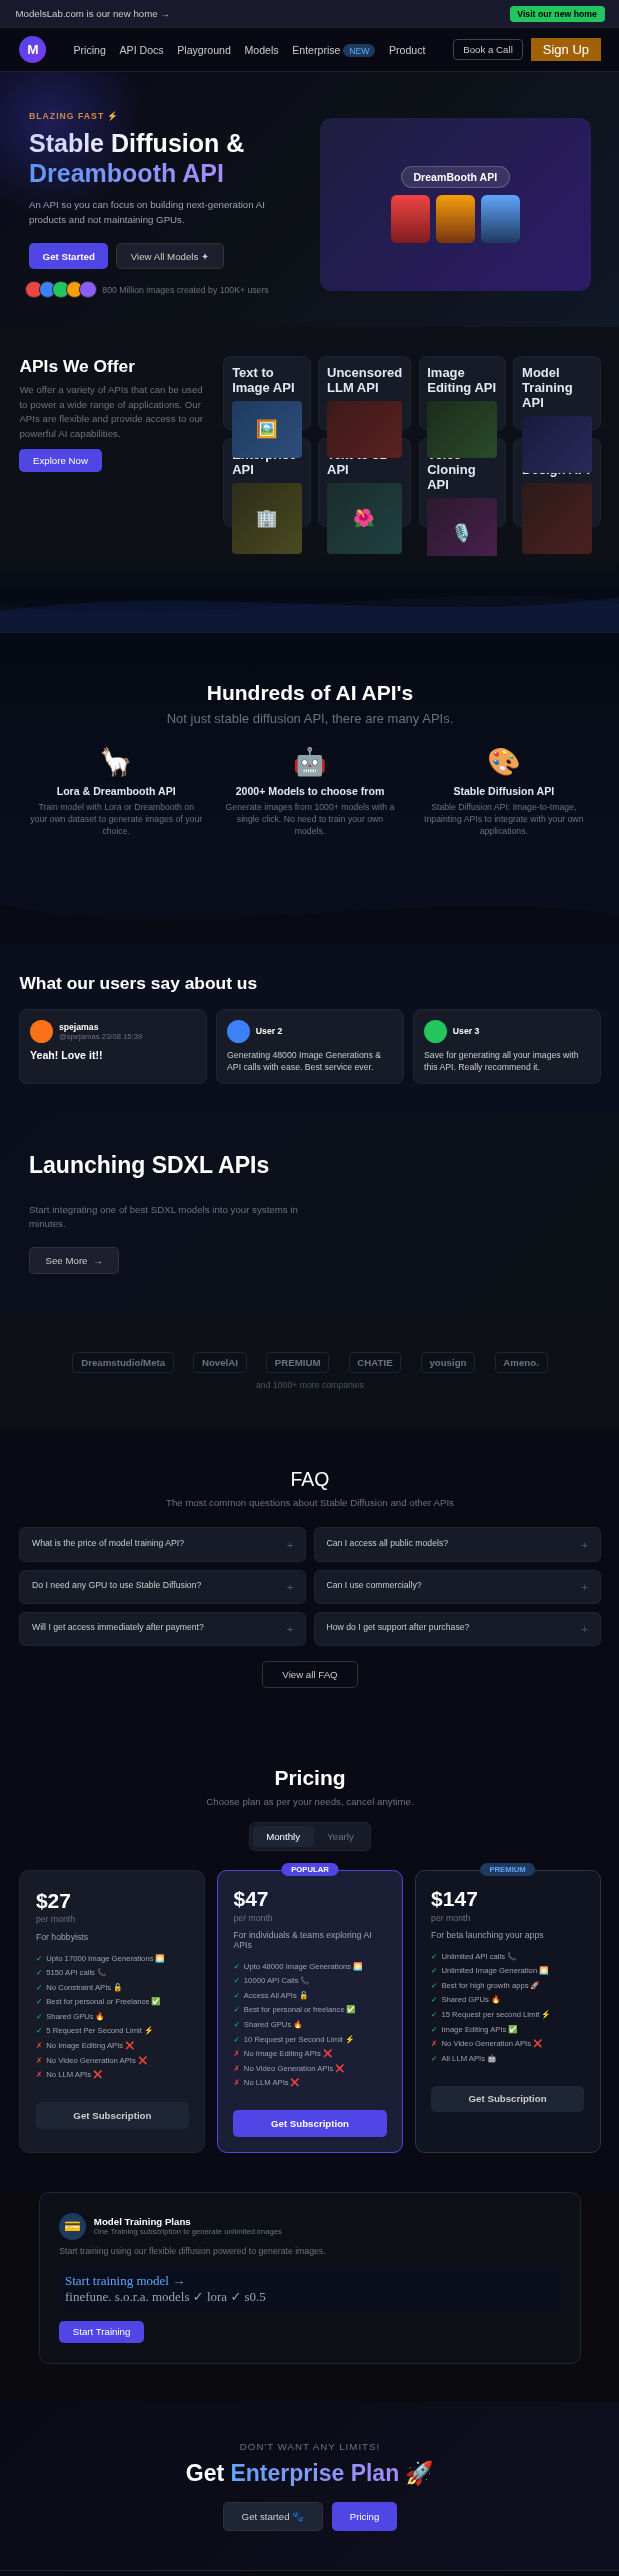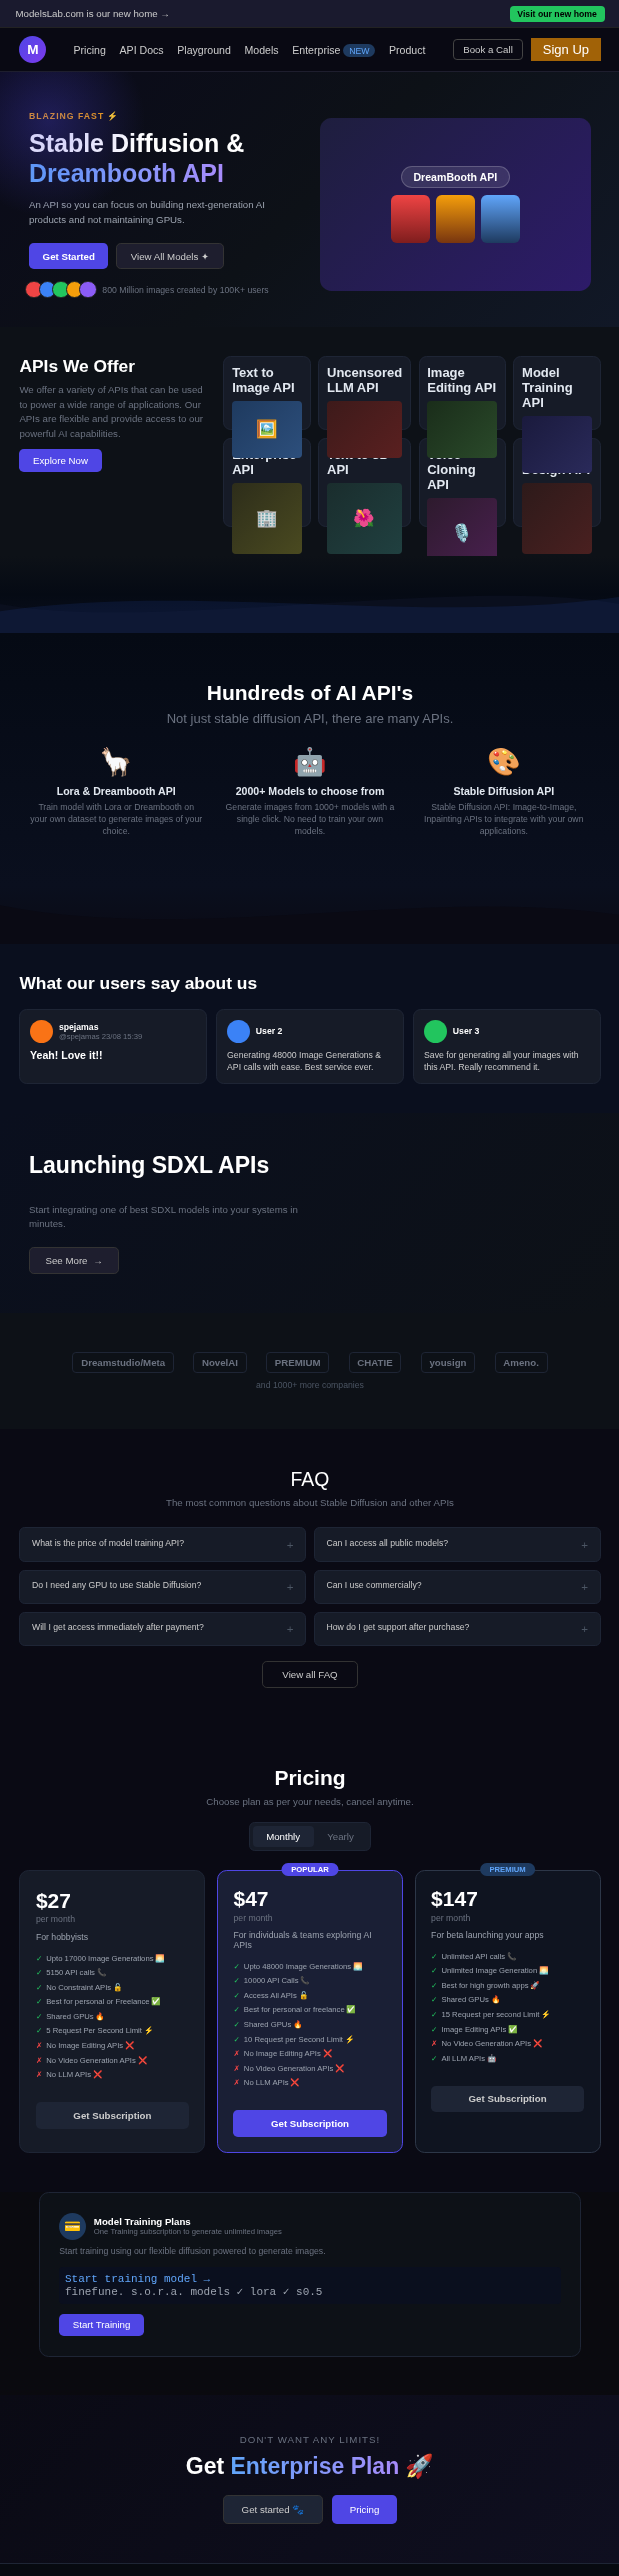--- a/index.html
+++ b/index.html
@@ -324,21 +324,21 @@
       padding: 19.4px;
       margin: 0 19.4px 19.4px;
       border-radius: 9.7px;
       border: 1px solid #1e2535;
     }
     .training-header { display: flex; align-items: center; gap: 7.7px; margin-bottom: 5.8px; }
     .training-icon { width: 27px; height: 27px; background: #1e3a5f; border-radius: 50%; display: flex; align-items: center; justify-content: center; font-size: 13.6px; }
     .training-title-sm { font-size: 9.7px; font-weight: 700; }
     .training-sub-sm { font-size: 7.7px; color: #6b7280; }
     .training-desc { font-size: 8.7px; color: #6b7280; margin-bottom: 9.7px; line-height: 1.4; }
-    .training-code { font-family: Liberation Mono, monospace; font-size: 11px; color: #60a5fa; background: #0a0f1e; padding: 5.8px; border-radius: 3.9px; margin-bottom: 9.7px; }
+    .training-code { font-family: Liberation Serif, serif; font-size: 13px; color: #60a5fa; background: #0a0f1e; padding: 5.8px; border-radius: 3.9px; margin-bottom: 9.7px; }
     .btn-start { background: #4f46e5; color: #fff; padding: 5.8px 13.6px; border-radius: 4.8px; font-size: 9.7px; border: none; cursor: pointer; }
 
     
     .enterprise-cta {
       background: linear-gradient(135deg, #0a0a14, #0f0f20);
       padding: 39px 19.4px;
       text-align: center;
     }
     .enterprise-cta .dont { font-size: 9.7px; color: #6b7280; text-transform: uppercase; letter-spacing: 1px; margin-bottom: 7.7px; }
     .enterprise-cta .title { font-size: 23px; font-weight: 800; margin-bottom: 15.5px; }

